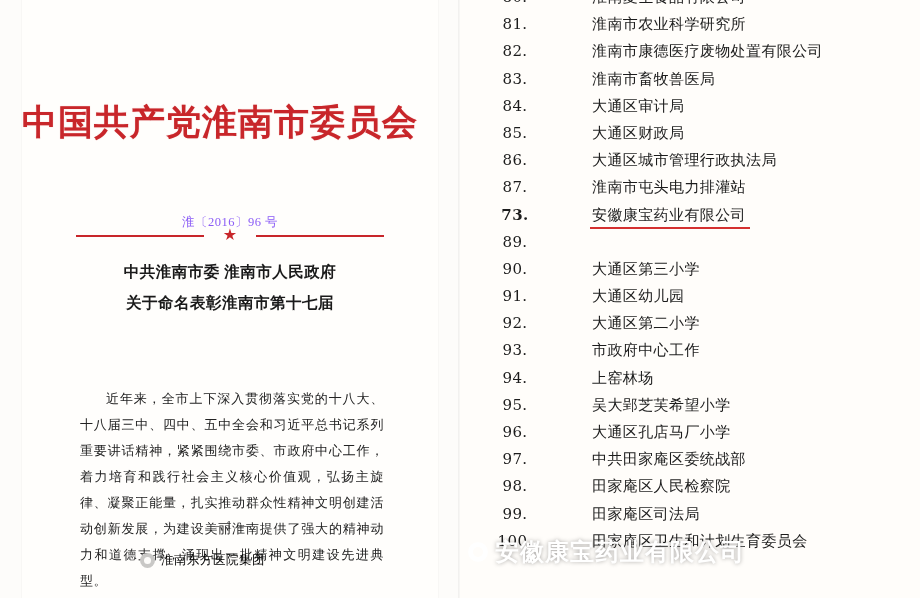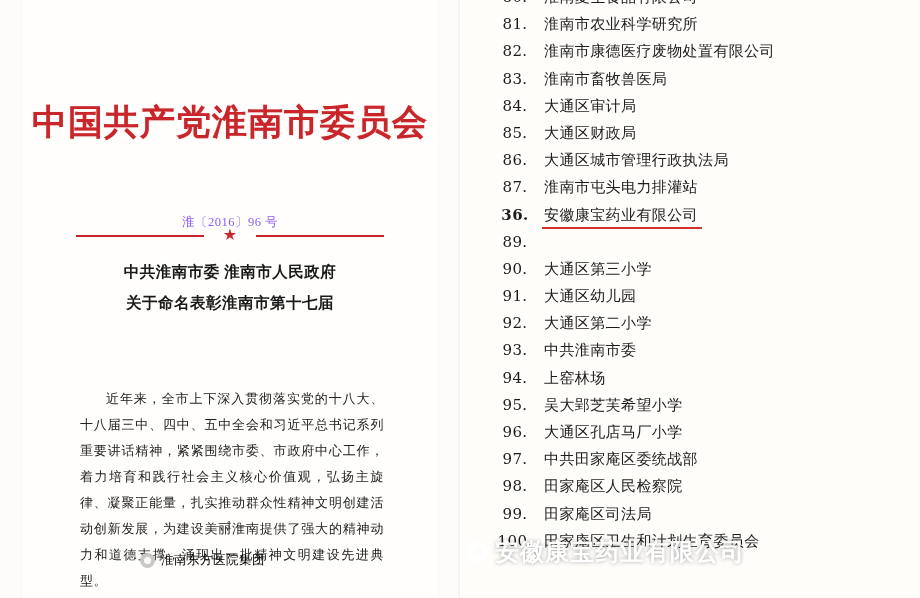--- a/index.html
+++ b/index.html
@@ -36,21 +36,20 @@
     width: 416px;
     height: 598px;
     background: #fffefc;
     box-shadow: 0 0 0 1px rgba(0,0,0,0.02);
   }
   .doc-title {
     position: absolute;
     left: 0;
     top: 100px;
     width: 416px;
-    text-align: center;
     color: #c8262a;
     font-family: "DejaVu Serif", serif;
     font-weight: bold;
     font-size: 35px;
     letter-spacing: 1px;
     line-height: 1.25;
     text-shadow: 0 0 1px rgba(200,38,42,0.4);
   }
   .doc-number {
     position: absolute;
@@ -190,20 +189,21 @@
   .list-item .idx {
     width: 42px;
     text-align: center;
     padding-right: 8px;
     flex: none;
     font-family: "DejaVu Serif", serif;
     font-size: 15px;
   }
   .list-item .txt {
     white-space: nowrap;
+    margin-left: 48px;
   }
   .list-item.highlight .txt {
     position: relative;
   }
   .list-item.highlight .txt::after {
     content: "";
     position: absolute;
     left: -2px;
     right: -4px;
     bottom: -4px;
@@ -322,41 +322,41 @@
         </div>
         <div class="list-item">
           <span class="idx">86.</span>
           <span class="txt">大通区城市管理行政执法局</span>
         </div>
         <div class="list-item">
           <span class="idx">87.</span>
           <span class="txt">淮南市屯头电力排灌站</span>
         </div>
         <div class="list-item highlight">
-          <span class="idx">36.</span>
+          <span class="idx">73.</span>
           <span class="txt">安徽康宝药业有限公司</span>
         </div>
         <div class="list-item">
           <span class="idx">89.</span>
         </div>
         <div class="list-item">
           <span class="idx">90.</span>
           <span class="txt">大通区第三小学</span>
         </div>
         <div class="list-item">
           <span class="idx">91.</span>
           <span class="txt">大通区幼儿园</span>
         </div>
         <div class="list-item">
           <span class="idx">92.</span>
           <span class="txt">大通区第二小学</span>
         </div>
         <div class="list-item">
           <span class="idx">93.</span>
-          <span class="txt">中共淮南市委</span>
+          <span class="txt">市政府中心工作</span>
         </div>
         <div class="list-item">
           <span class="idx">94.</span>
           <span class="txt">上窑林场</span>
         </div>
         <div class="list-item">
           <span class="idx">95.</span>
           <span class="txt">吴大郢芝芙希望小学</span>
         </div>
         <div class="list-item">

